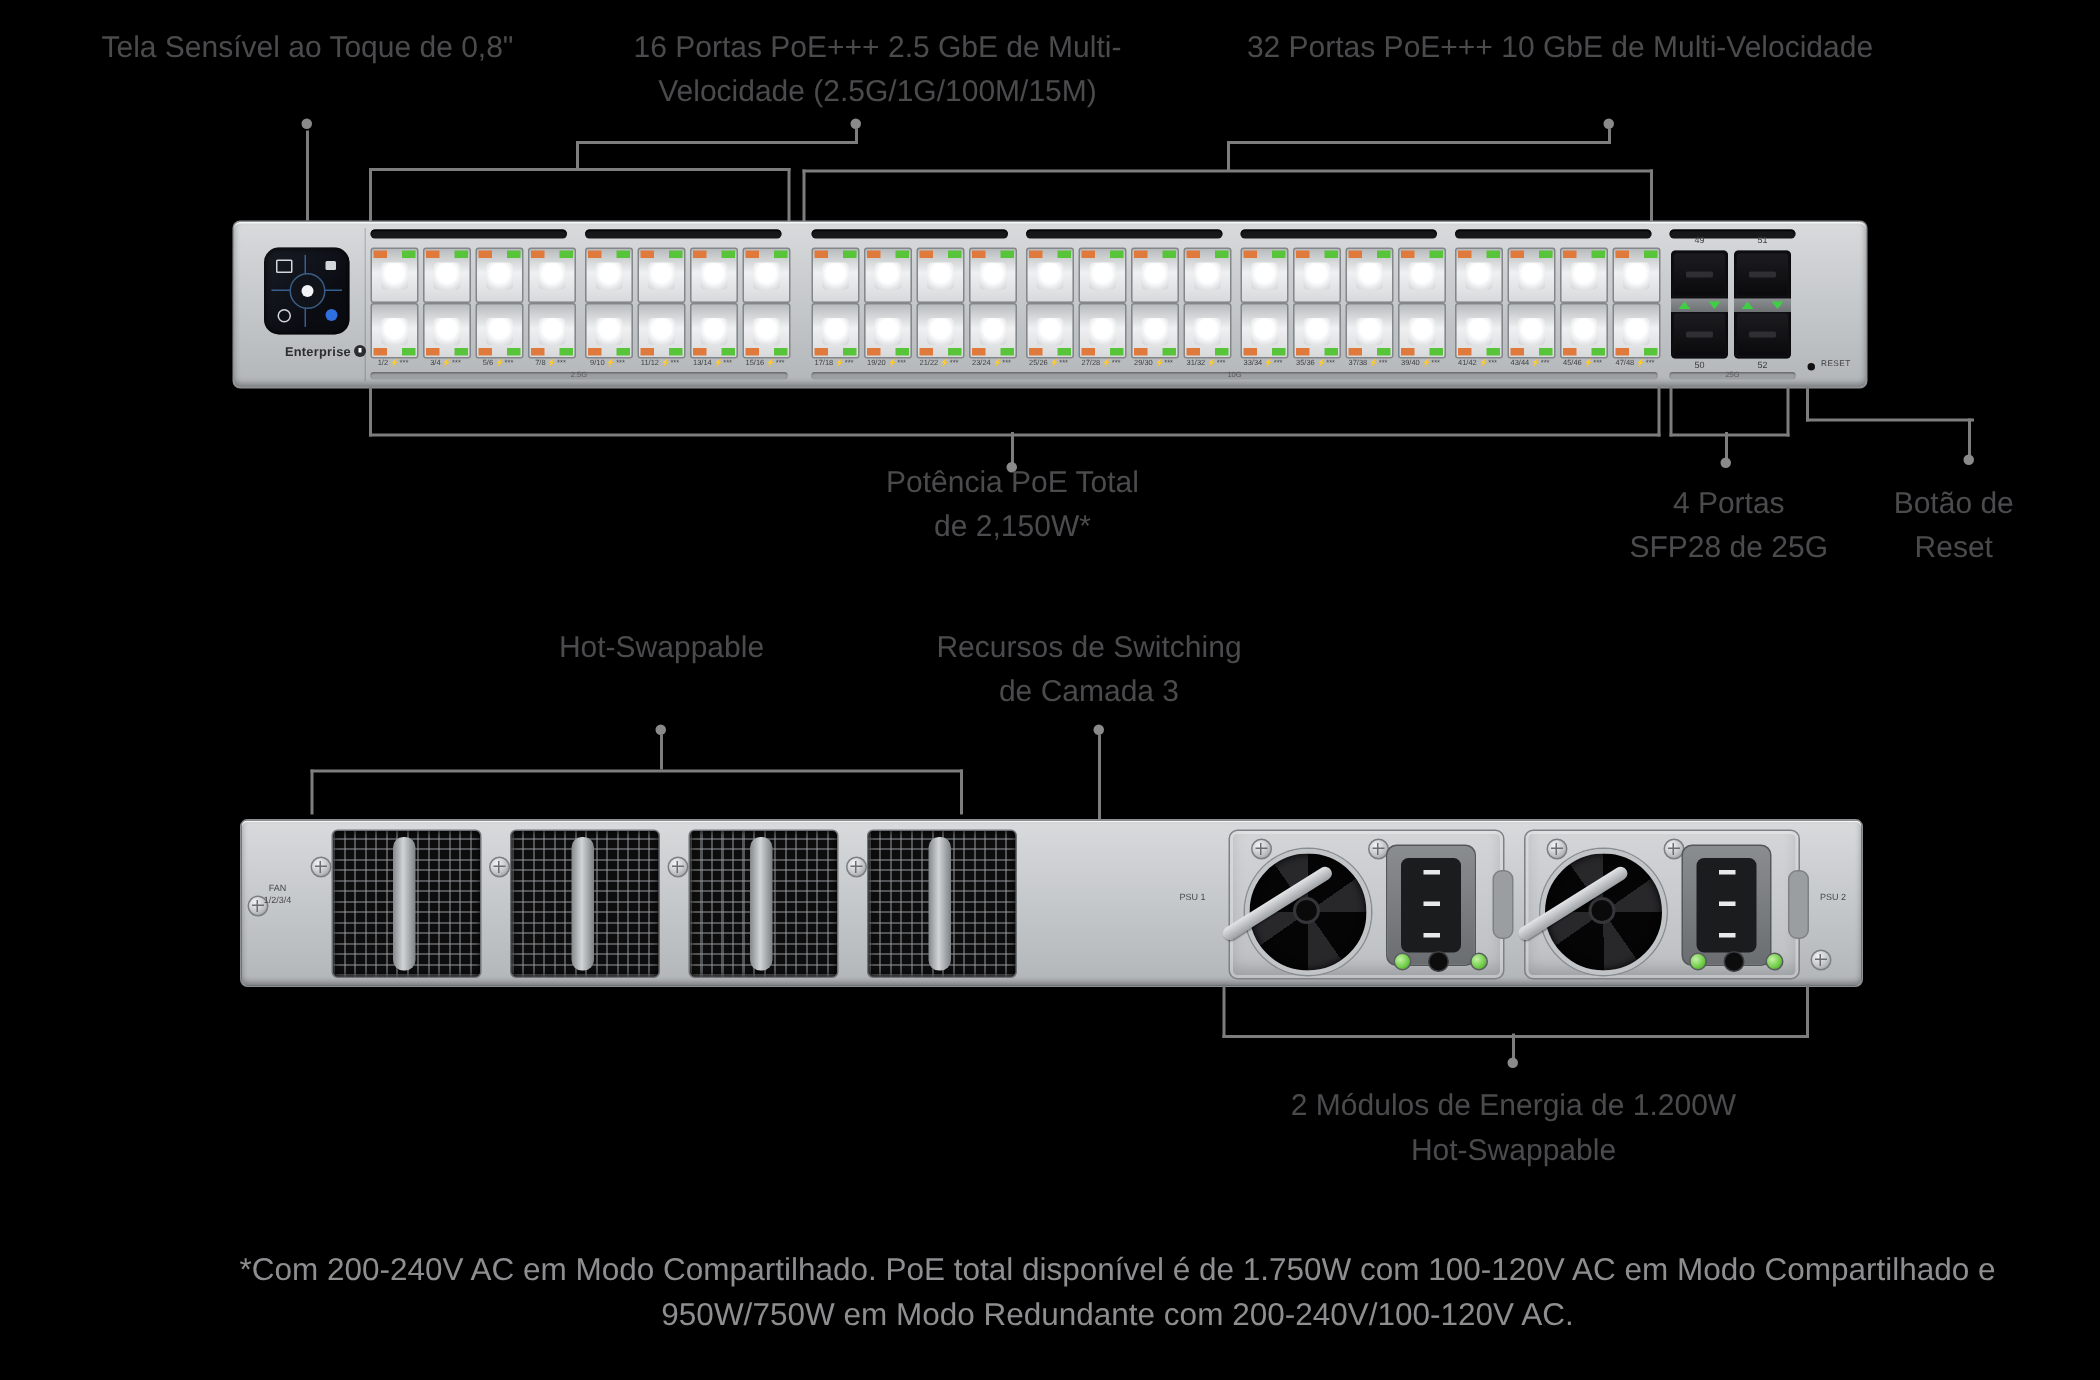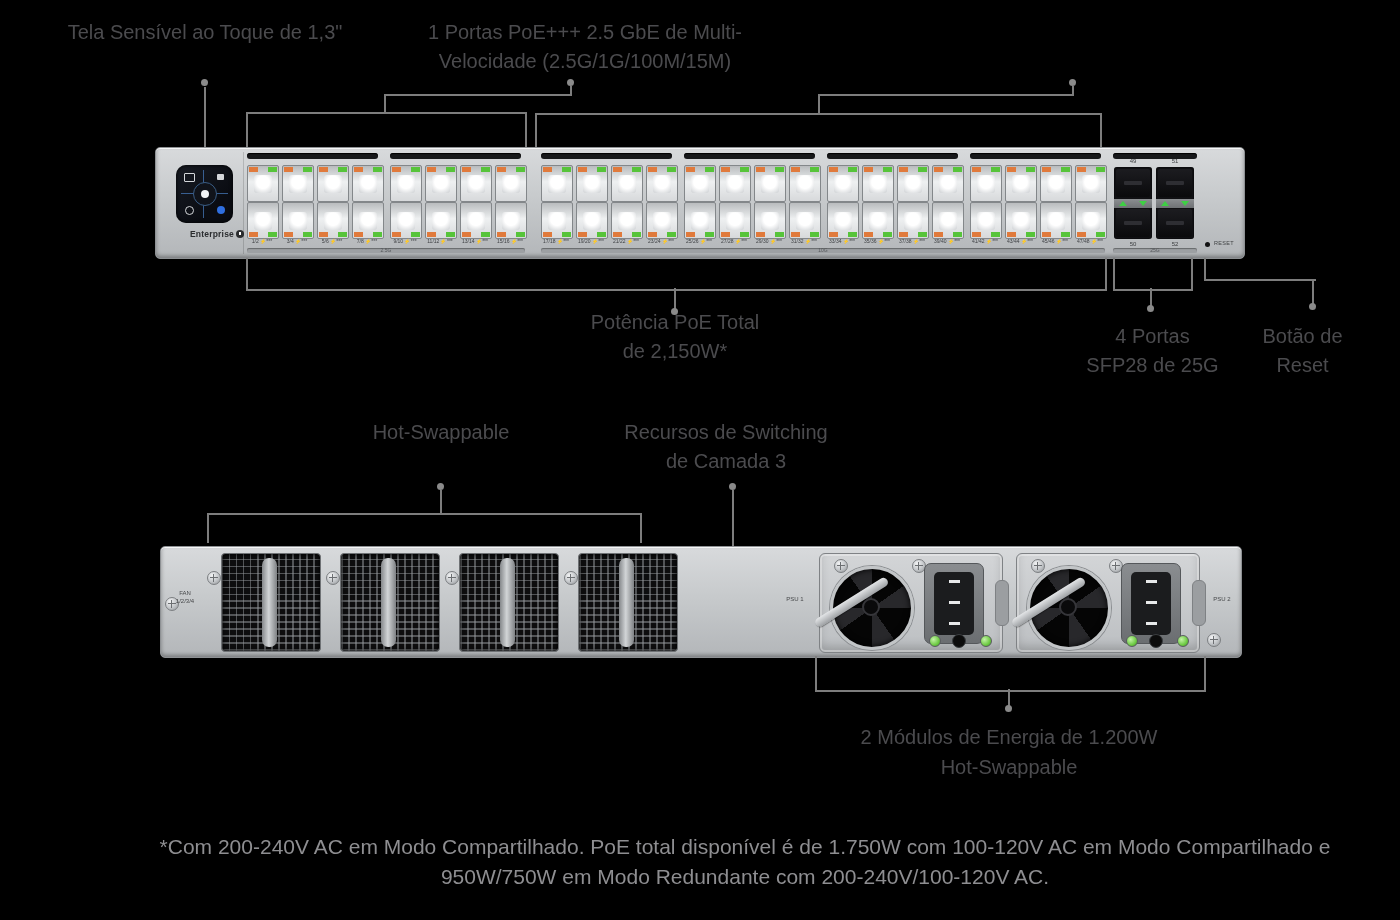--- a/index.html
+++ b/index.html
@@ -103,27 +103,28 @@
   .pbtn{position:absolute;top:80px;width:12px;height:12px;border-radius:50%;background:#0c0c0c;border:1px solid #3a3d40;}
   .ptab{position:absolute;right:-7px;top:26px;width:12px;height:44px;border-radius:6px;
     background:#9b9ea1;border:1px solid #7e8184;}
 </style>
 </head>
 <body>
 
 <div id="stage">
 
   <div class="cap" style="left:5px;top:18px;width:400px;">
-    <div>Tela Sensível ao Toque de 1,3"</div>
+    <div>Tela Sensível ao Toque de 0,8"</div>
   </div>
   <div class="cap" style="left:385px;top:18px;width:400px;">
-    <div>1 Portas PoE+++ 2.5 GbE de Multi-</div>
+    <div>16 Portas PoE+++ 2.5 GbE de Multi-</div>
     <div>Velocidade (2.5G/1G/100M/15M)</div>
   </div>
   <div class="cap" style="left:790px;top:18px;width:500px;">
+    <div>32 Portas PoE+++ 10 GbE de Multi-Velocidade</div>
   </div>
 
   <div class="ln" style="left:204px;top:87px;width:2px;height:60px;"></div>
   <div class="dot" style="left:201px;top:79px;"></div>
 
   <div class="dot" style="left:567px;top:79px;"></div>
   <div class="ln" style="left:570px;top:86px;width:2px;height:9px;"></div>
   <div class="ln" style="left:384px;top:94px;width:188px;height:2px;"></div>
   <div class="ln" style="left:384px;top:94px;width:2px;height:19px;"></div>
   <div class="brk down" style="left:246px;top:112px;width:277px;height:35px;"></div>

